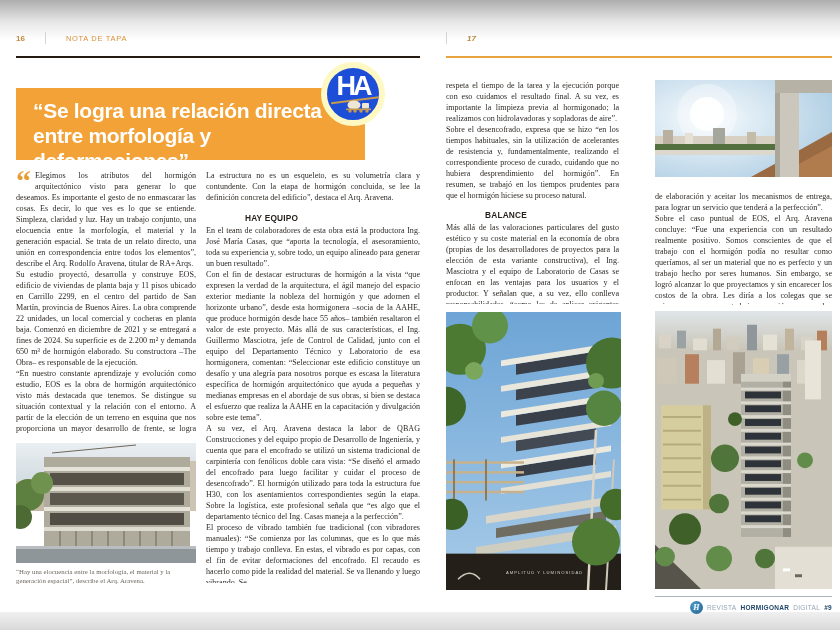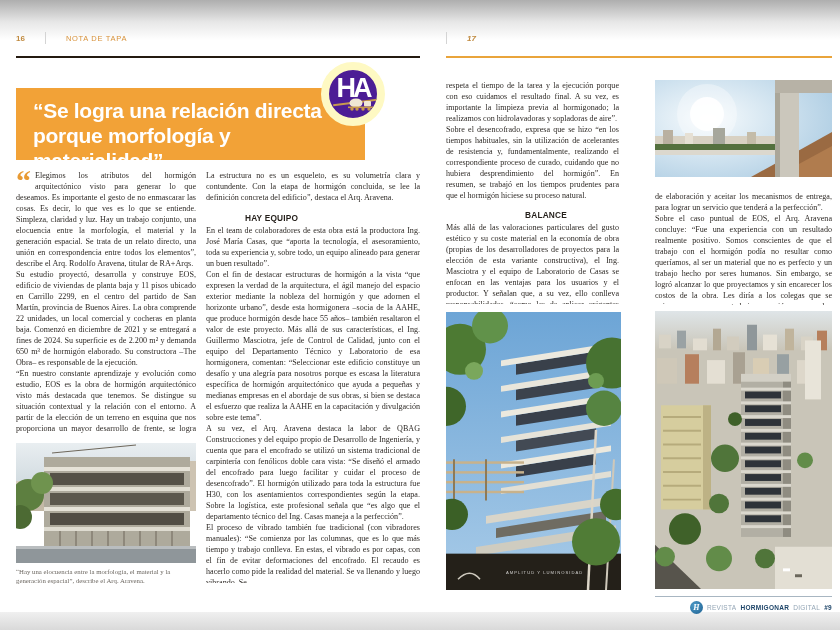--- a/index.html
+++ b/index.html
@@ -21,21 +21,21 @@
   .section{font-family:"Liberation Sans",sans-serif;font-weight:normal;font-size:7.5px;
            letter-spacing:.7px;color:#d8923a;}
 
   .rule-dark{margin-top:10px;height:2px;background:#241a10;}
   .rule-orange{margin-top:10px;height:2px;background:#e9a43b;}
 
   .banner{position:relative;margin-top:30px;width:349px;height:72px;background:#f2a237;}
   .banner h1{margin:0;padding:10px 0 0 17px;font-family:"Liberation Sans",sans-serif;
              font-weight:bold;font-size:21px;line-height:25px;color:#ffffff;letter-spacing:-.3px;}
   .ha-logo{position:absolute;left:305px;top:-26px;width:64px;height:64px;border-radius:50%;
-           background:#4c1d95;border:8px solid #fef9c3;box-sizing:border-box;overflow:hidden;}
+           background:#1d4ed8;border:6px solid #fef9c3;box-sizing:border-box;overflow:hidden;}
   .ha-mono{position:absolute;left:0;right:0;top:3px;text-align:center;
            font-family:"Liberation Sans",sans-serif;font-weight:bold;font-size:27px;
            color:#ffffff;letter-spacing:-3px;}
   .ha-line{position:absolute;left:4px;top:31px;width:52px;height:2px;background:#c79a4e;
            transform:rotate(-7deg);}
   .ha-truck{position:absolute;left:17px;bottom:7px;}
 
   .cols{display:flex;margin-top:10px;}
   .cols-left{gap:10px;}
   .cols-right{gap:36px;margin-top:22px;justify-content:space-between;}
@@ -47,21 +47,21 @@
   p.body{margin:0;font-size:8.1px;line-height:11px;text-align:justify;color:#2e2a26;}
   .textblock-l1{height:266px;overflow:hidden;}
   .textblock-l2{height:413px;overflow:hidden;}
   .textblock-r1{height:224px;overflow:hidden;}
   .textblock-r2{margin-top:10px;height:114px;overflow:hidden;}
 
   .dropquote{float:left;font-size:30px;line-height:18px;color:#e89a33;font-weight:bold;
              margin:2px 4px 0 0;font-family:"Liberation Serif",serif;}
   h3.subhead{margin:10px 0 2px 0;font-family:"Liberation Sans",sans-serif;font-weight:bold;
              font-size:8.3px;color:#241f1a;letter-spacing:.2px;padding-left:39px;}
-  h3.first{margin-top:9px;margin-left:40px;}
+  h3.first{margin-top:9px;}
 
   .photoA{display:block;margin-top:7px;}
   .caption{margin-top:5px;font-size:6.8px;line-height:8.6px;color:#6d6862;}
   .photoC{display:block;margin-top:8px;}
   .photoD{display:block;margin-top:6px;}
 
   .f-line{margin-top:7px;height:1px;background:#a8b6c2;}
   .f-row{margin-top:4px;display:flex;justify-content:flex-end;align-items:center;gap:4px;
          font-family:"Liberation Sans",sans-serif;font-size:6.5px;letter-spacing:.3px;}
   .f-light{color:#93a5b5;}
@@ -83,21 +83,21 @@
     <div class="pghead">
       <span class="pgnum">16</span>
       <span class="vbar"></span>
       <span class="section">NOTA DE TAPA</span>
     </div>
     <div class="rule-dark"></div>
 
     <div class="banner">
       <h1>
         <span>“Se logra una relación directa</span><br>
-        <span>porque morfología y materialidad”</span>
+        <span>entre morfología y deformaciones”</span>
       </h1>
       <div class="ha-logo">
         <span class="ha-mono">HA</span>
         <div class="ha-line"></div>
         <svg class="ha-truck" width="30" height="13" viewBox="0 0 30 13">
           <ellipse cx="10" cy="5" rx="6.5" ry="4.5" fill="#efe7d4"></ellipse>
           <rect x="18" y="3" width="7" height="5.5" rx="1" fill="#efe7d4"></rect>
           <rect x="2" y="8.5" width="25" height="1.6" fill="#c79a4e"></rect>
           <circle cx="6" cy="11" r="1.7" fill="#c79a4e"></circle>
           <circle cx="11" cy="11" r="1.7" fill="#c79a4e"></circle>

